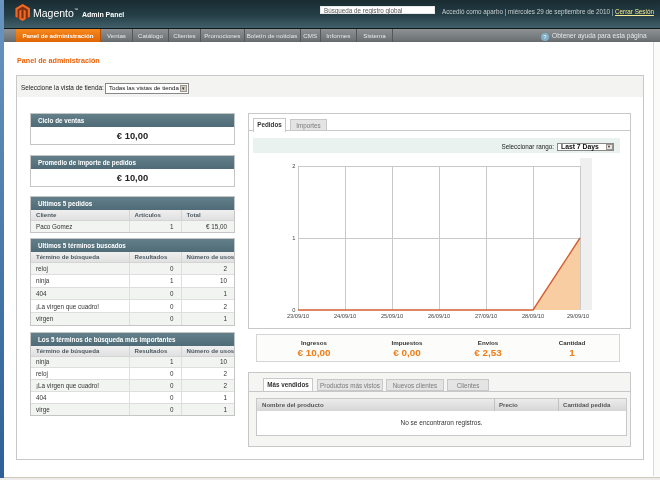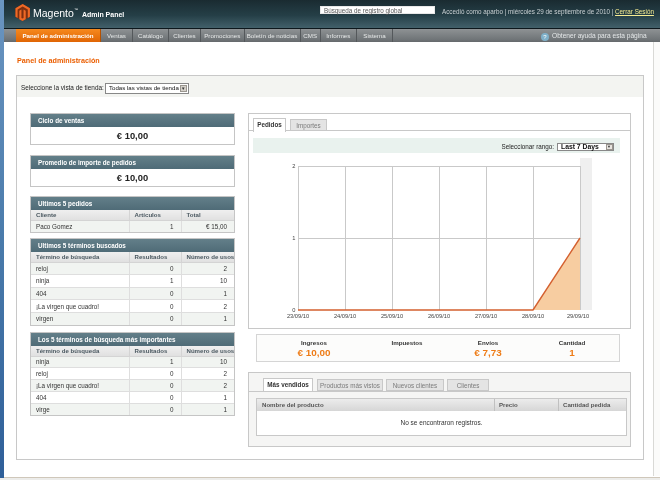--- a/index.html
+++ b/index.html
@@ -297,24 +297,25 @@
     </svg>
   </div>
 
   <div class="abs" id="totals">
     <div class="cell" style="left:-3px">
         <div class="lab">Ingresos</div>
         <div class="val">€ 10,00</div>
       </div>
     <div class="cell" style="left:90px">
         <div class="lab">Impuestos</div>
+        <div class="val">€ 0,00</div>
       </div>
     <div class="cell" style="left:171px">
         <div class="lab">Envíos</div>
-        <div class="val">€ 7,73</div>
+        <div class="val">€ 2,53</div>
       </div>
     <div class="cell" style="left:255px">
         <div class="lab">Cantidad</div>
         <div class="val">1</div>
       </div>
   </div>
 
   <div class="abs" id="gridwrap"></div>
   <div class="abs" id="griddivider"></div>
   <div class="rtab active" style="left:263px; top:377.5px; width:50px;">Más vendidos</div>

